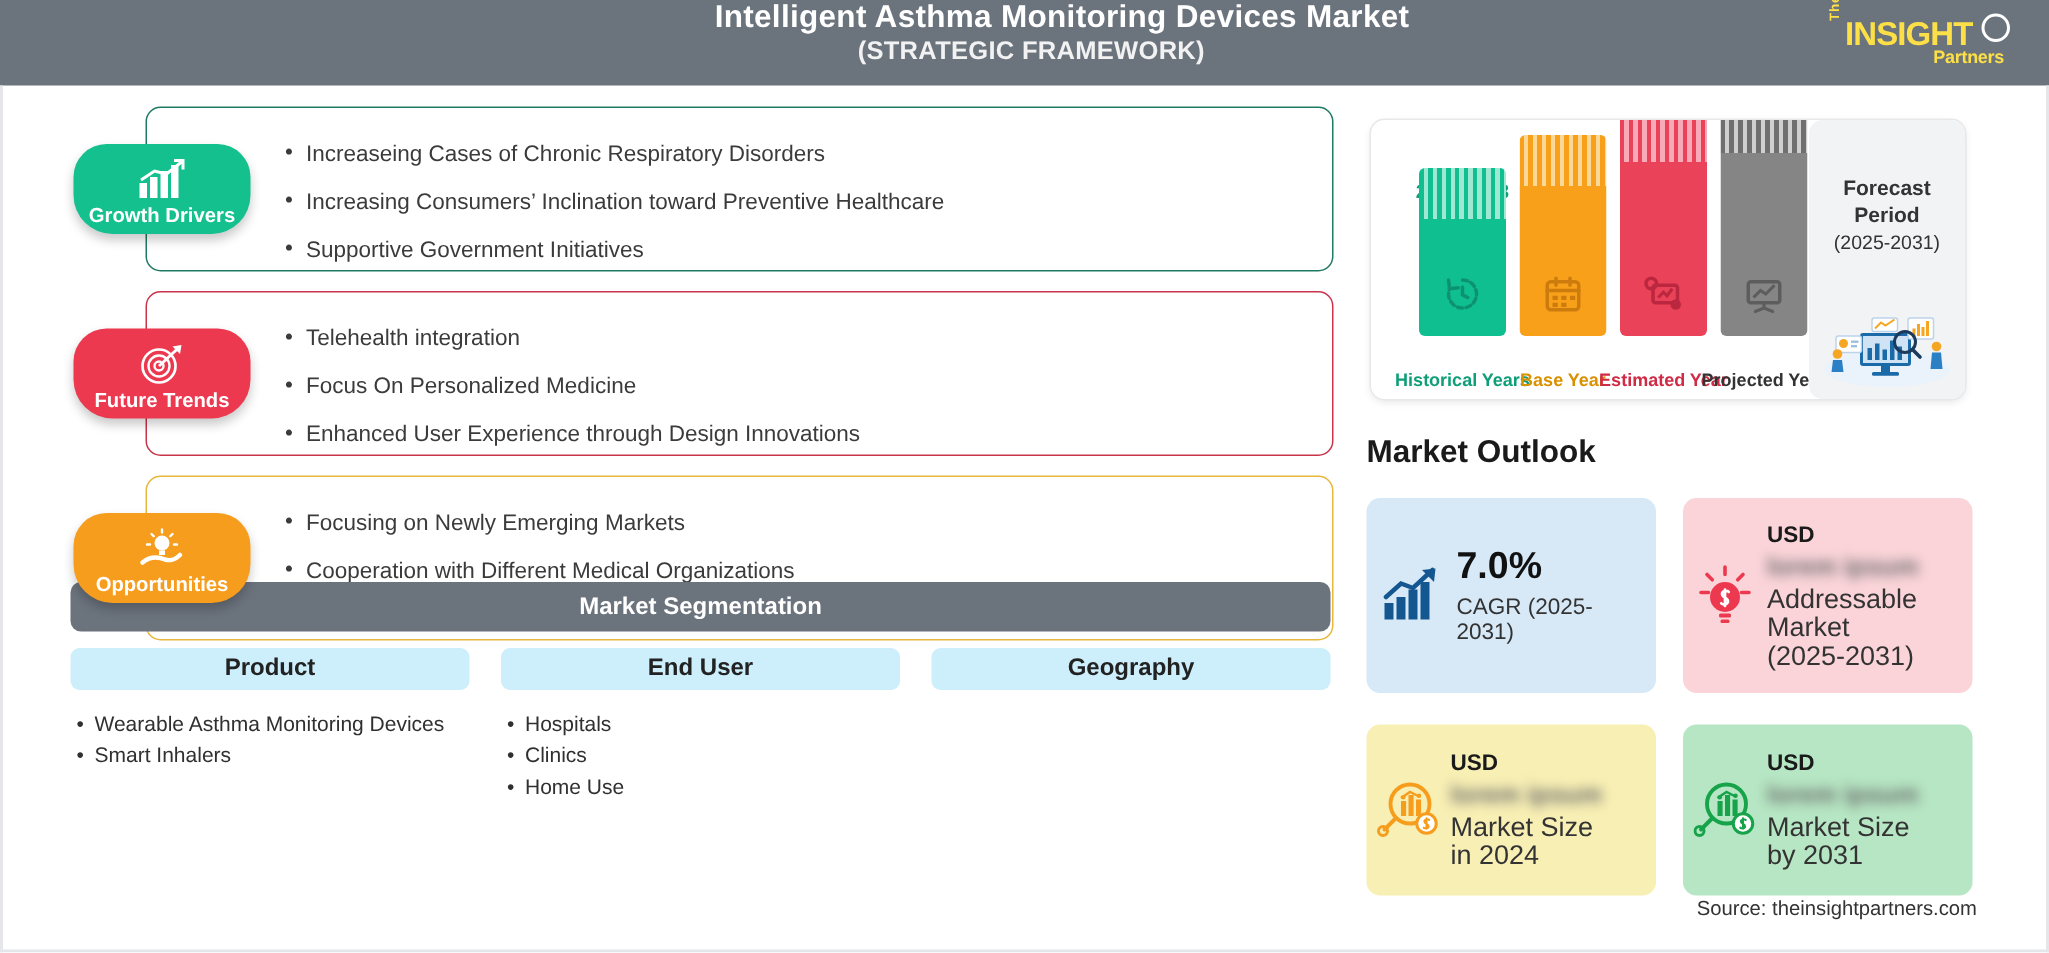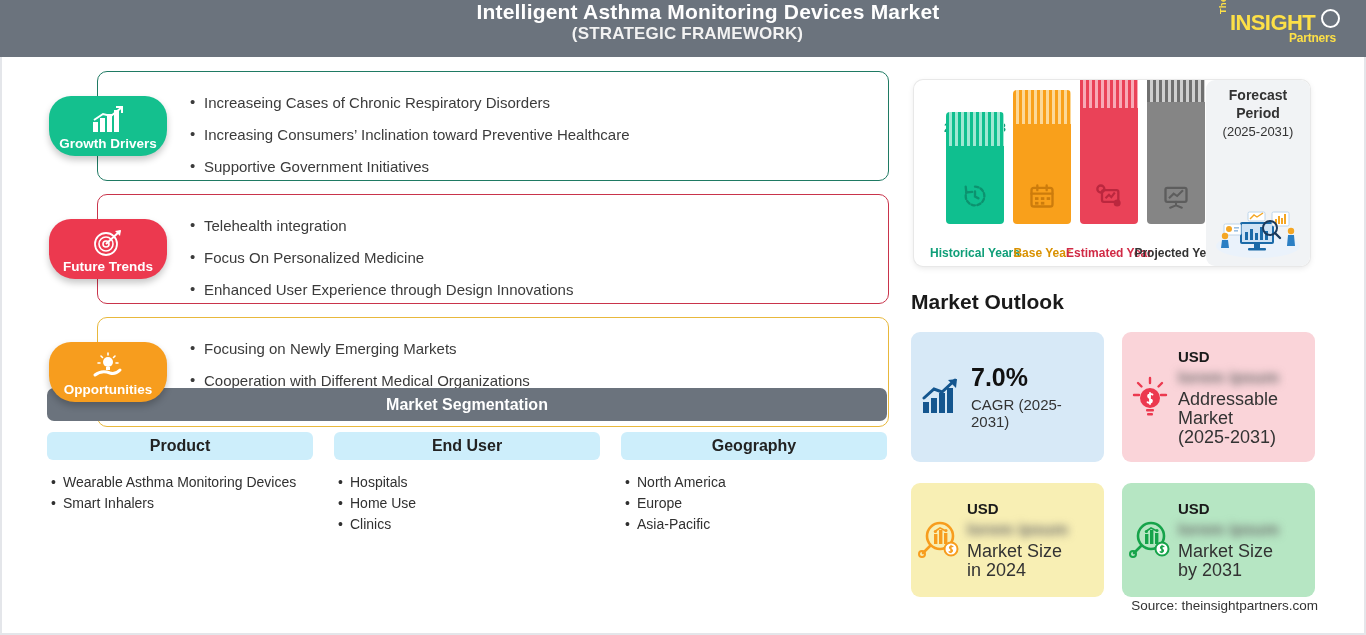--- a/index.html
+++ b/index.html
@@ -120,21 +120,21 @@
   }
   .tl-label{
     position:absolute;left:0;bottom:0;width:100%;text-align:center;
     font-size:12px;font-weight:bold;line-height:14px;
   }
   .tl-forecast{
     position:absolute;right:0;top:0;width:104px;height:186px;background:#f1f3f5;
     border-radius:9px;
   }
   .tl-forecast .fp-t{
-    margin-top:6px;text-align:center;font-size:14px;font-weight:bold;color:#333;line-height:18px;
+    margin-top:36px;text-align:center;font-size:14px;font-weight:bold;color:#333;line-height:18px;
   }
   .tl-forecast .fp-s{
     text-align:center;font-size:13px;color:#333;margin-top:2px;
   }
   .fp-illus{position:absolute;left:6px;bottom:8px;width:92px;height:56px;}
 
   .outlook-title{
     position:absolute;left:911px;top:290px;font-size:21px;font-weight:bold;color:#1a1a1a;
   }
 
@@ -248,34 +248,29 @@
       <li>Smart Inhalers</li>
     </ul>
   </div>
 
   <div class="seg-col" style="left:334px;width:266px;">
     <div class="seg-tab">
       <span>End User</span>
     </div>
     <ul class="seg-items">
       <li>Hospitals</li>
+      <li>Clinics</li>
       <li>Home Use</li>
-      <li>Clinics</li>
     </ul>
   </div>
 
   <div class="seg-col" style="left:621px;width:266px;">
     <div class="seg-tab">
       <span>Geography</span>
     </div>
-    <ul class="seg-items">
-      <li>North America</li>
-      <li>Europe</li>
-      <li>Asia-Pacific</li>
-    </ul>
   </div>
 
   <div class="timeline-card">
 
     <div class="tl-bars">
 
       <div class="tl-item" style="left:32px;">
         <div class="tl-year" style="top:-140px;color:#0f9e78;width:90px;left:-16px;">2021-2023</div>
         <div class="tl-bar" style="height:112px;">
           <div class="tl-stripe" style="background:repeating-linear-gradient(90deg,#0fbf8f 0 3px,#9fe8d3 3px 6px);"></div>

